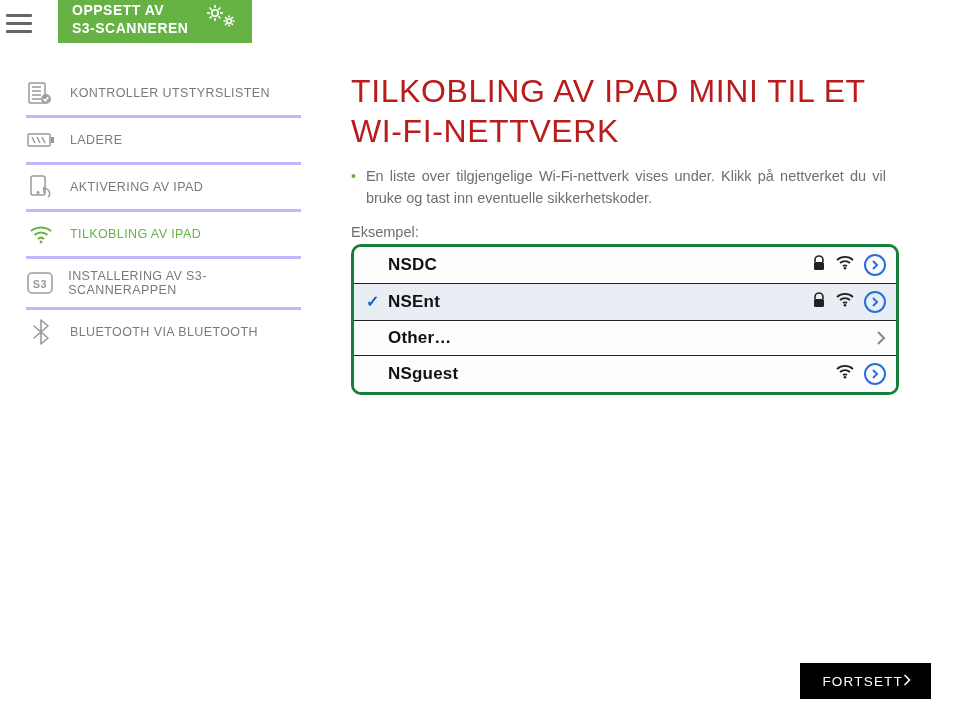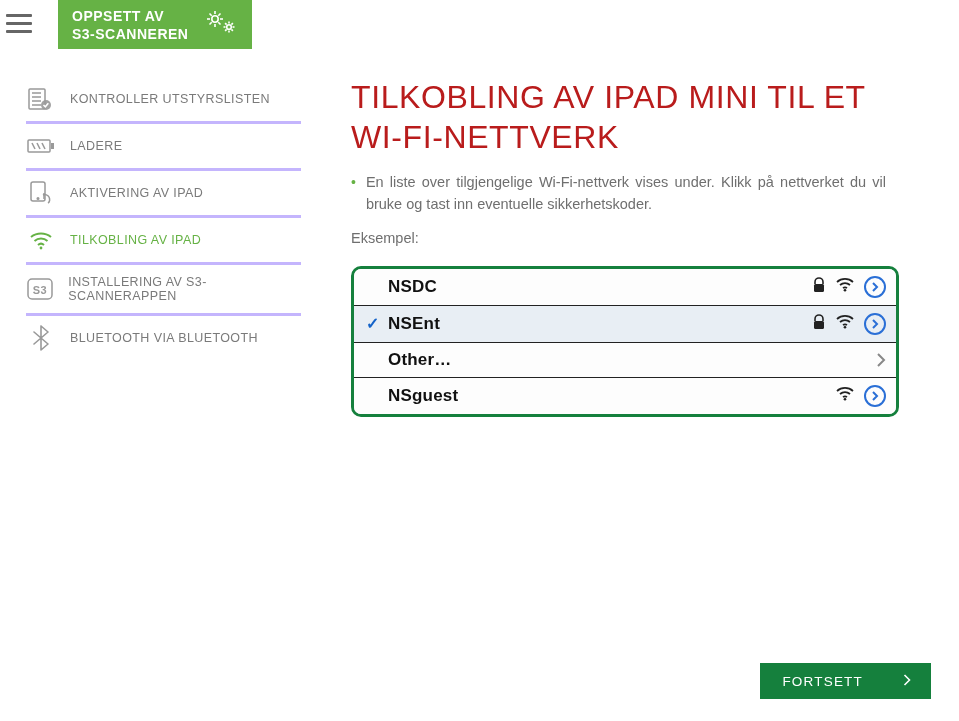--- a/index.html
+++ b/index.html
@@ -36,21 +36,21 @@
     background: #666;
     border-radius: 1px;
   }
   .title-bar {
     background: #66b245;
     color: #fff;
     font-weight: 600;
     letter-spacing: 0.5px;
     font-size: 14px;
     line-height: 1.25;
-    padding: 8px 14px 6px 14px;
+    padding: 2px 14px 6px 14px;
     margin-left: 20px;
     display: flex;
     align-items: center;
     gap: 16px;
   }
   .title-bar .text { white-space: pre-line; }
   .gear-icon { color: #fff; }
 
   
   .layout {
@@ -113,21 +113,21 @@
   }
   .bullet {
     color: #66b245;
     font-size: 14px;
     line-height: 1.55;
     padding-top: 1px;
   }
   .ex-label {
     font-size: 14.5px;
     color: #6f6f6f;
-    margin-bottom: 20px;
+    margin-bottom: 4px;
   }
 
   
   .wifi-list {
     background: #fafafa;
     border: 3px solid #15803d;
     border-radius: 10px;
     width: 548px;
     overflow: hidden;
   }
@@ -172,28 +172,27 @@
     color: #888;
     width: auto; height: auto;
     font-size: 20px;
   }
 
   
   .footer-btn {
     position: absolute;
     right: 28px;
     bottom: 22px;
-    background: #15803d;
+    background: #000000;
     color: #fff;
     padding: 10px 20px 10px 22px;
     font-size: 13.5px;
     letter-spacing: 1.2px;
     display: flex;
     align-items: center;
-    gap: 40px;
     cursor: pointer;
   }
   .footer-btn .chev-r { font-size: 14px; }
 </style>
 </head>
 <body>
 
 <div class="header">
   <div class="hamburger">
     <span></span>

